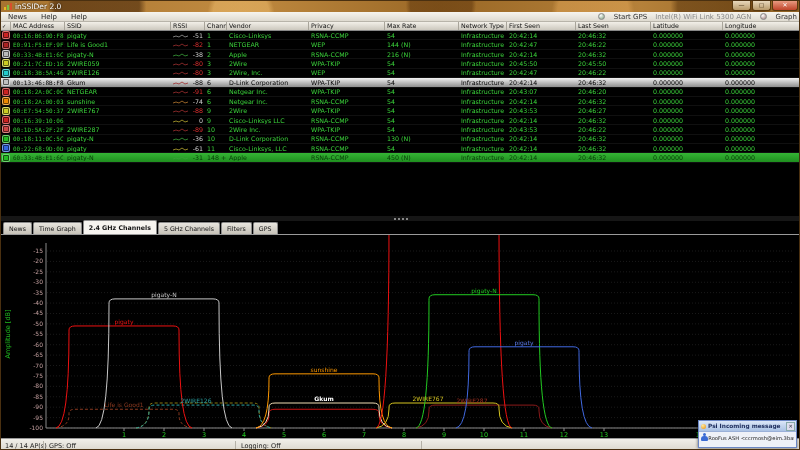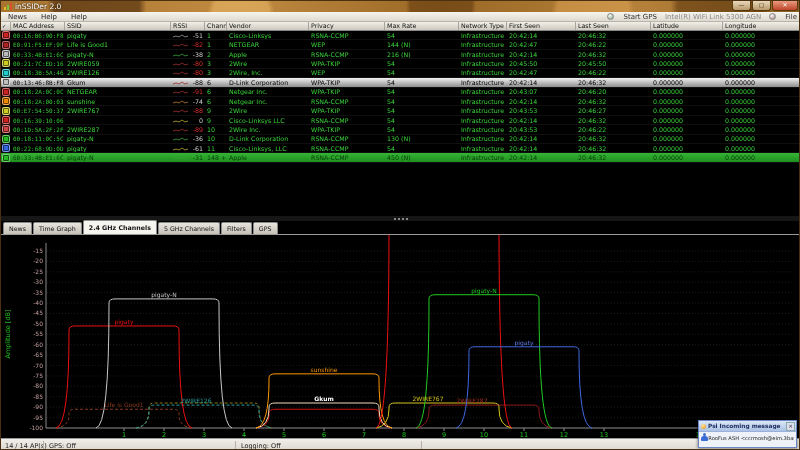--- a/index.html
+++ b/index.html
@@ -120,21 +120,21 @@
     <span class="menu-item">Help</span>
     <span class="menu-item">Help</span>
     <span id="menubar-right">
       <span class="toolbtn">
         <span class="dot-ic"></span>
         <span>Start GPS</span>
       </span>
       <span id="adapter-label">Intel(R) WiFi Link 5300 AGN</span>
       <span class="toolbtn">
         <span class="dot-ic stop"></span>
-        <span>File</span>
+        <span>Graph</span>
       </span>
     </span>
   </div>
 
   <div id="thead">
       <div class="hc c0" style="font-size: 5px;">✓</div>
       <div class="hc c1">MAC Address</div>
       <div class="hc c2">SSID</div>
       <div class="hc c3">RSSI</div>
       <div class="hc c4">Channel</div>

